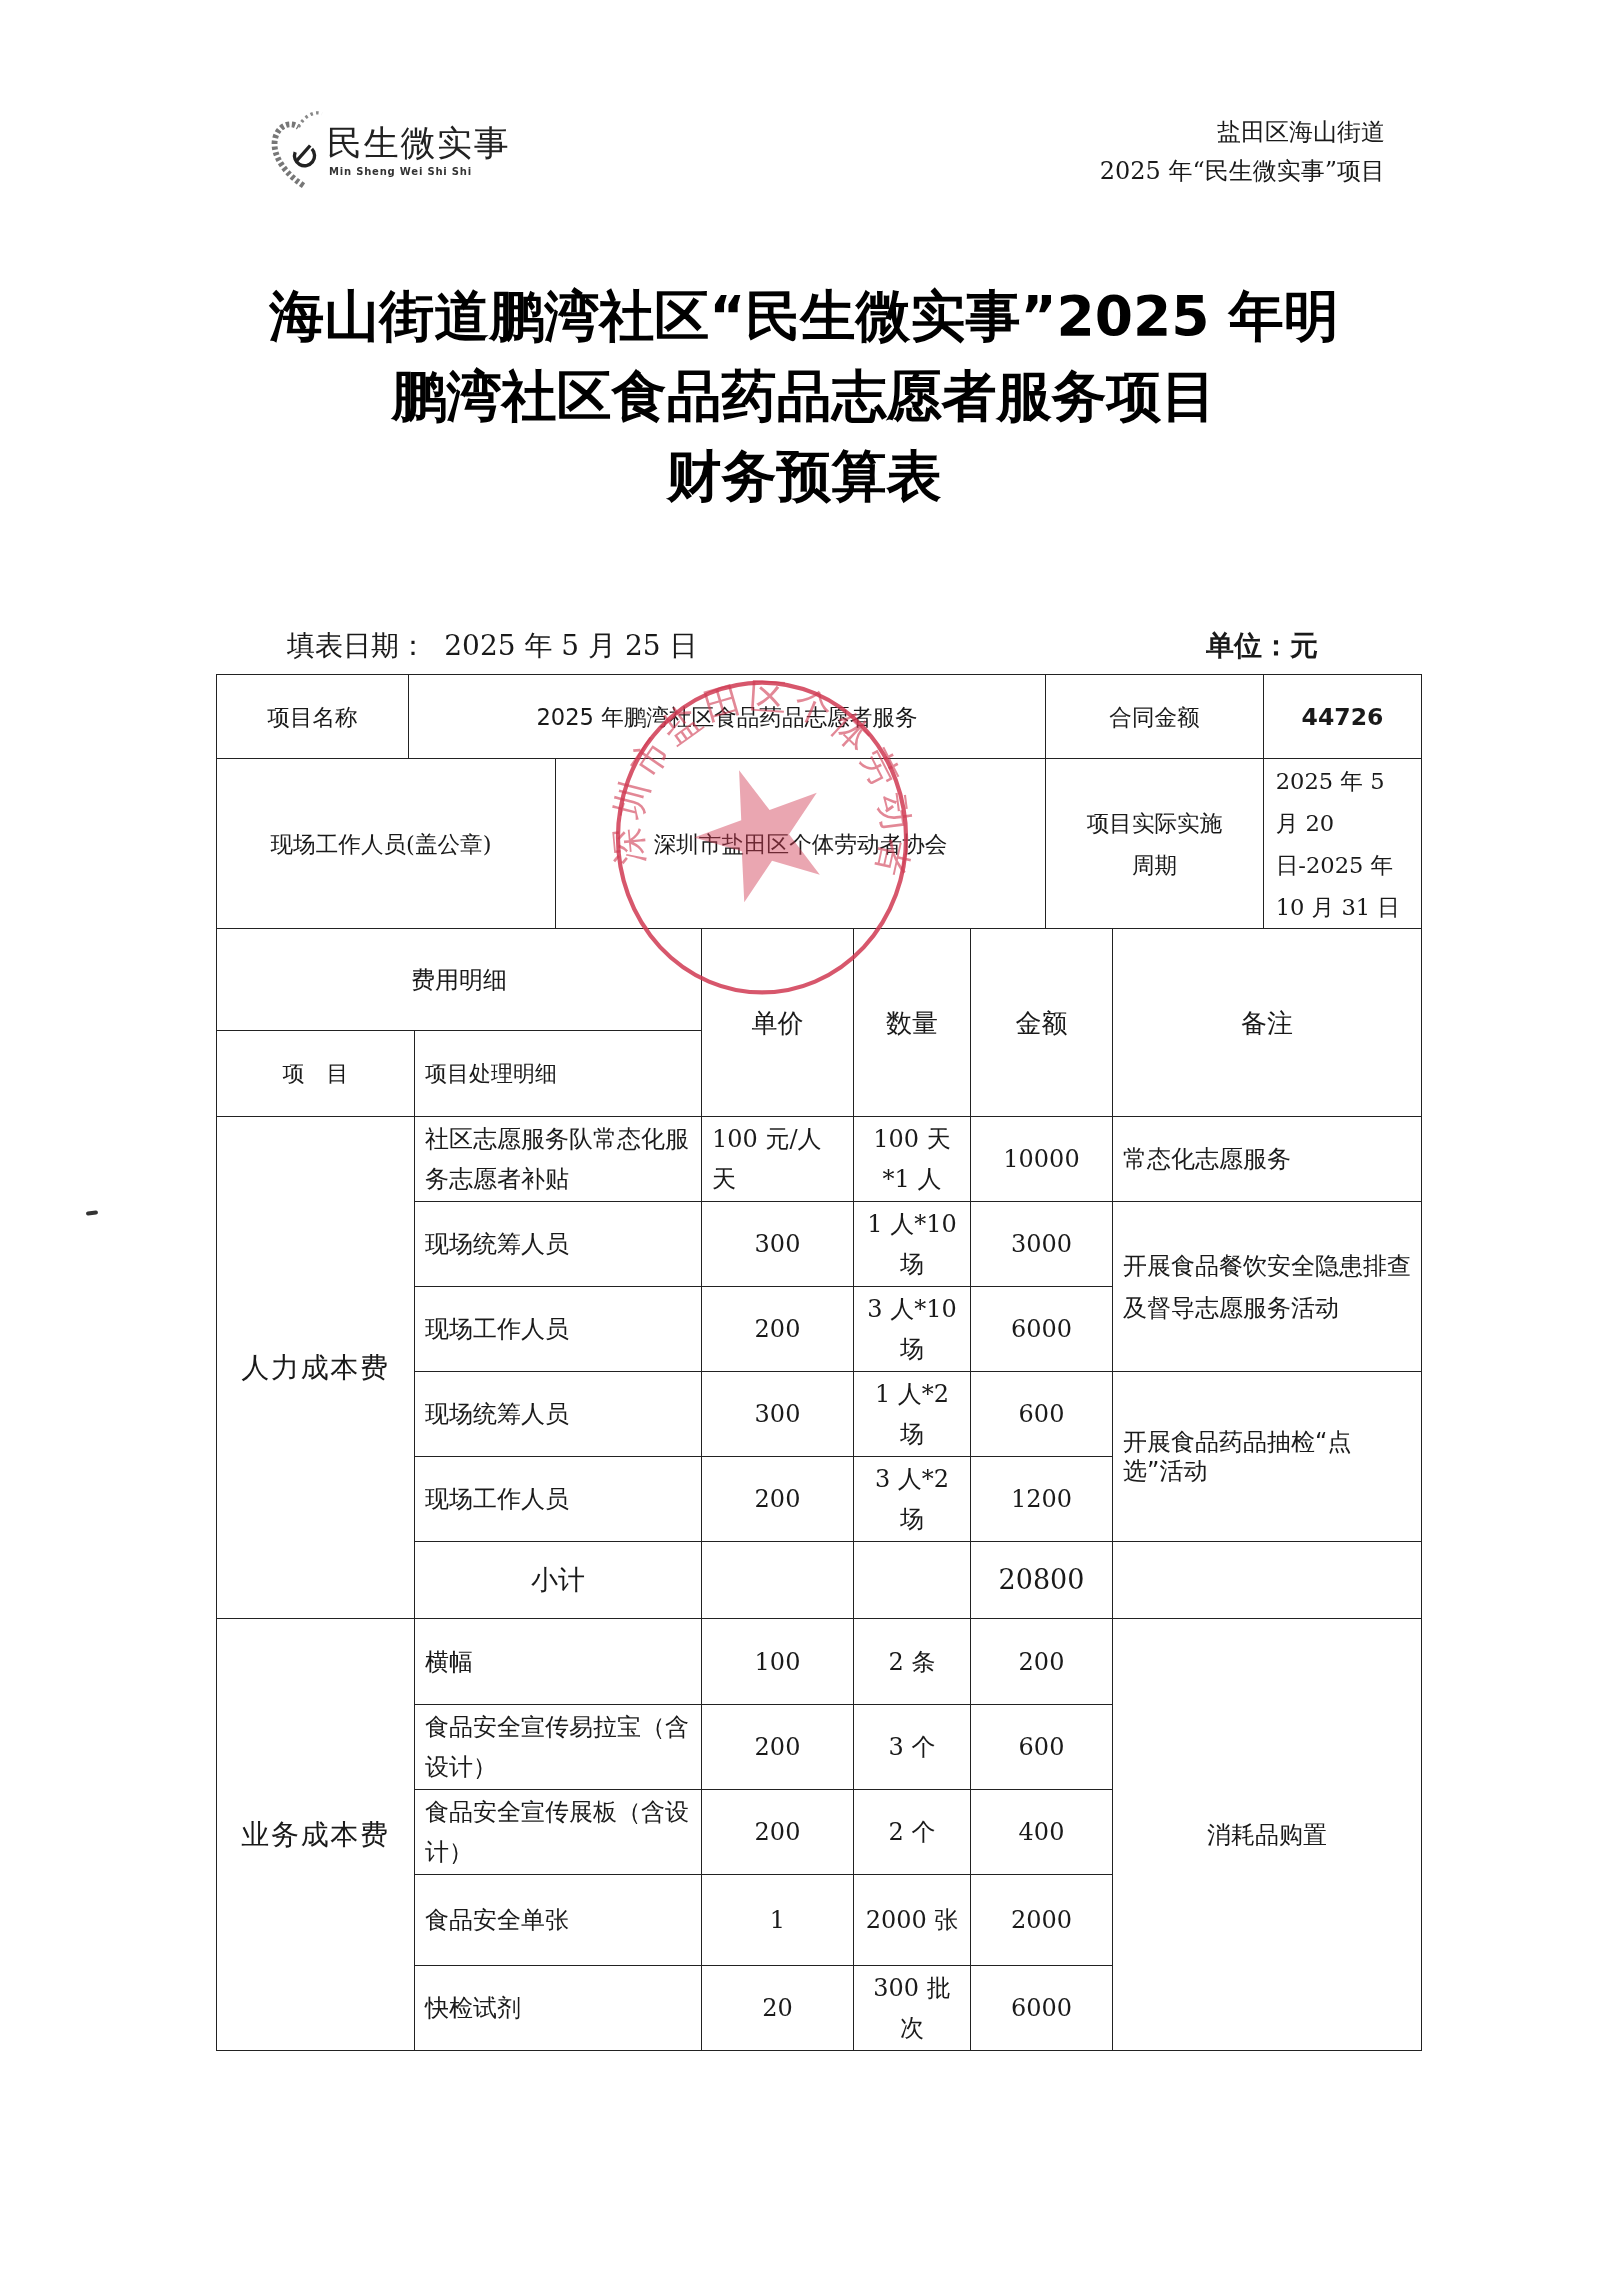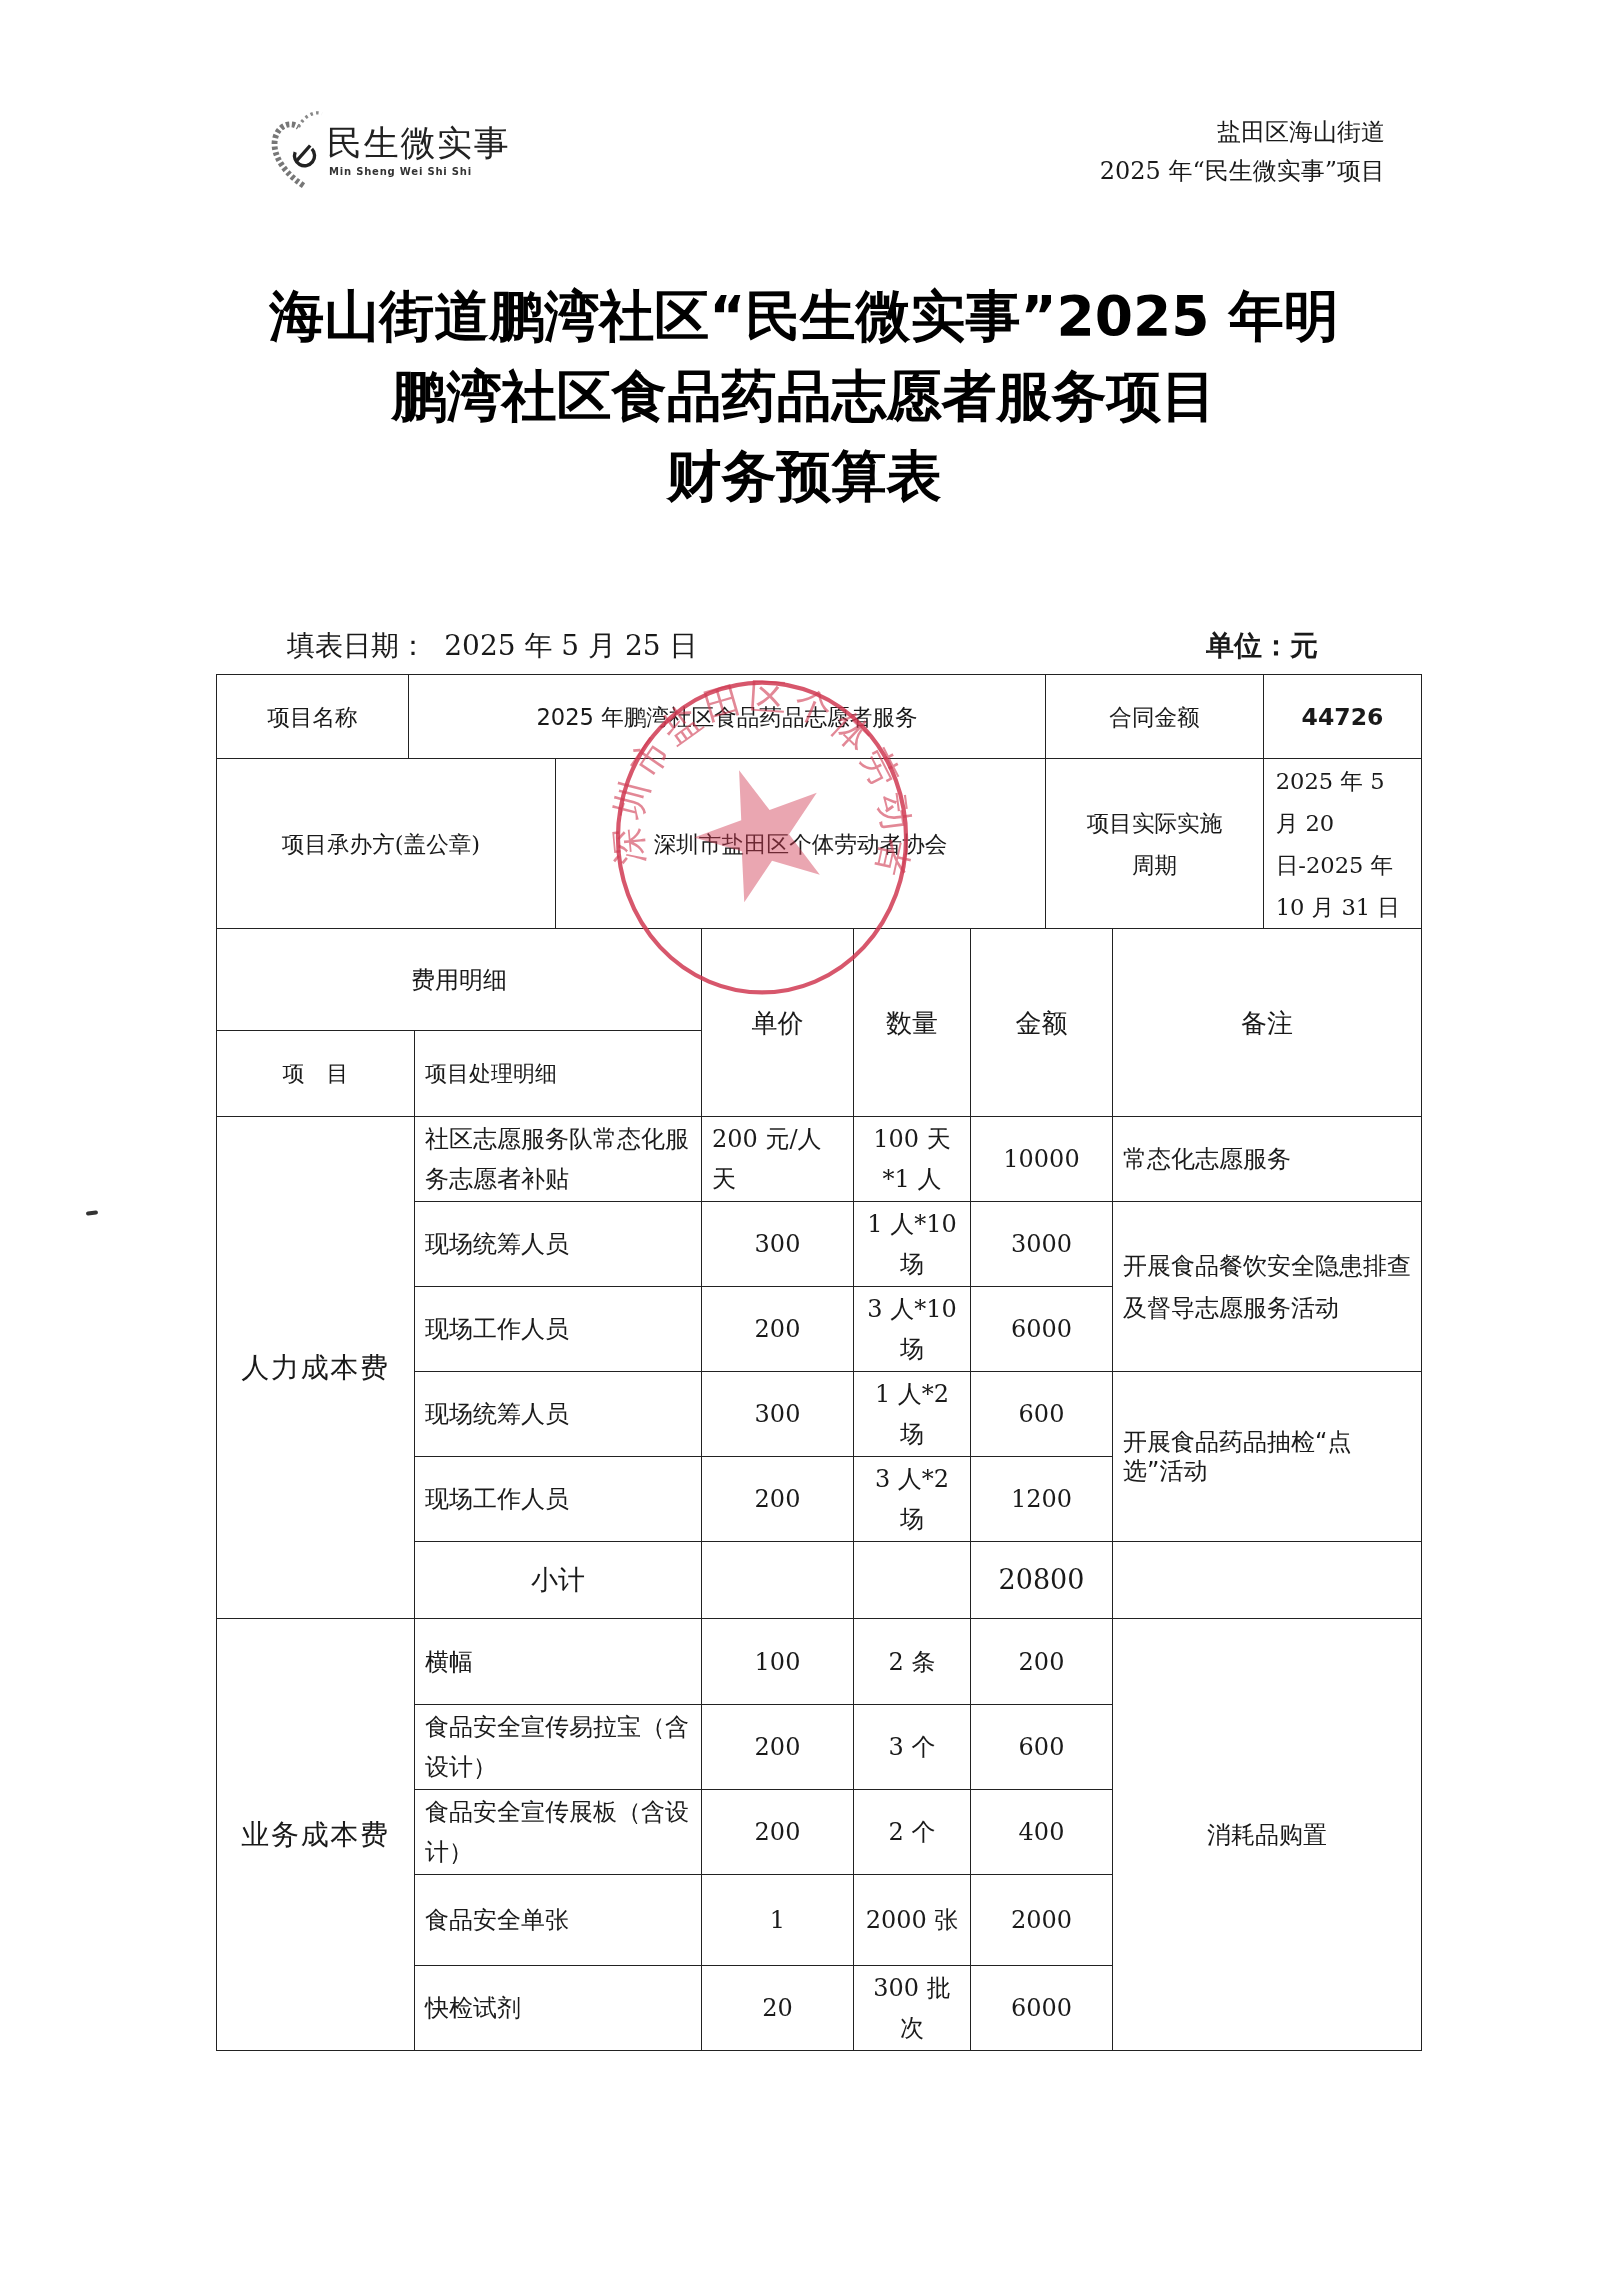--- a/index.html
+++ b/index.html
@@ -67,21 +67,21 @@
       <col style="width:158px">
   </colgroup>
   <tbody>
       <tr style="height:84px;">
     <td class="c" style="font-size:22.6px;">项目名称</td>
     <td class="c sans" colspan="2" style="font-size:22.6px;">2025 年鹏湾社区食品药品志愿者服务</td>
     <td class="c" style="font-size:22.6px;">合同金额</td>
     <td class="c sans bold" style="font-size:23.5px;">44726</td>
   </tr>
   <tr style="height:170px;">
-    <td class="c" colspan="2" style="font-size:22.6px; padding-left:0;">项目承办方(盖公章)</td>
+    <td class="c" colspan="2" style="font-size:22.6px; padding-left:0;">现场工作人员(盖公章)</td>
     <td class="c" style="font-size:22.6px;">深圳市盐田区个体劳动者协会</td>
     <td class="c" style="font-size:22.6px;">
       <div>项目实际实施</div>
       <div>周期</div>
     </td>
     <td class="l" style="font-size:22.6px; line-height:42px; padding:0 8.4px 0 11.7px;">2025 年 5 月 20 日-2025 年 10 月 31 日</td>
   </tr>
 </tbody>
   </table>
 
@@ -103,21 +103,21 @@
     <td class="c" rowspan="2" style="font-size:26px;">备注</td>
   </tr>
   <tr style="height:86px;">
     <td class="c" style="font-size:22px;">项　目</td>
     <td class="l" style="font-size:22px;">项目处理明细</td>
   </tr>
 
   <tr style="height:85px;">
     <td class="c" rowspan="6" style="font-size:28px; letter-spacing:1.7px;">人力成本费</td>
     <td class="l" style="line-height:40px;">社区志愿服务队常态化服务志愿者补贴</td>
-    <td class="l" style="line-height:40px;">200 元/人天</td>
+    <td class="l" style="line-height:40px;">100 元/人天</td>
     <td class="l" style="line-height:40px;text-align:center;">100 天*1 人</td>
     <td class="c">10000</td>
     <td class="l sans">常态化志愿服务</td>
   </tr>
   <tr style="height:85px;">
     <td class="l">现场统筹人员</td>
     <td class="c">300</td>
     <td class="c" style="line-height:40px;">1 人*10 场</td>
     <td class="c">3000</td>
     <td class="l sans" rowspan="2" style="line-height:42px;">开展食品餐饮安全隐患排查及督导志愿服务活动</td>

